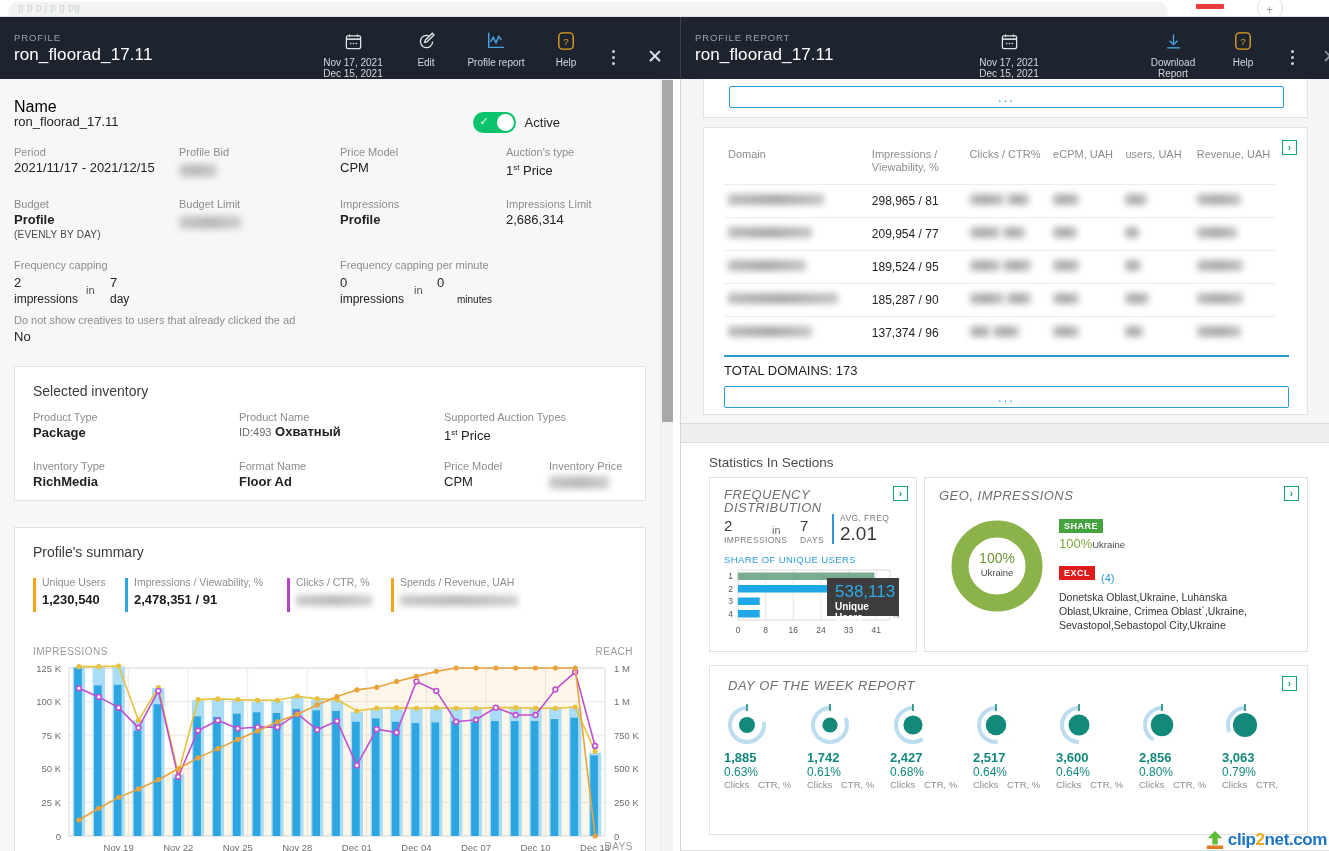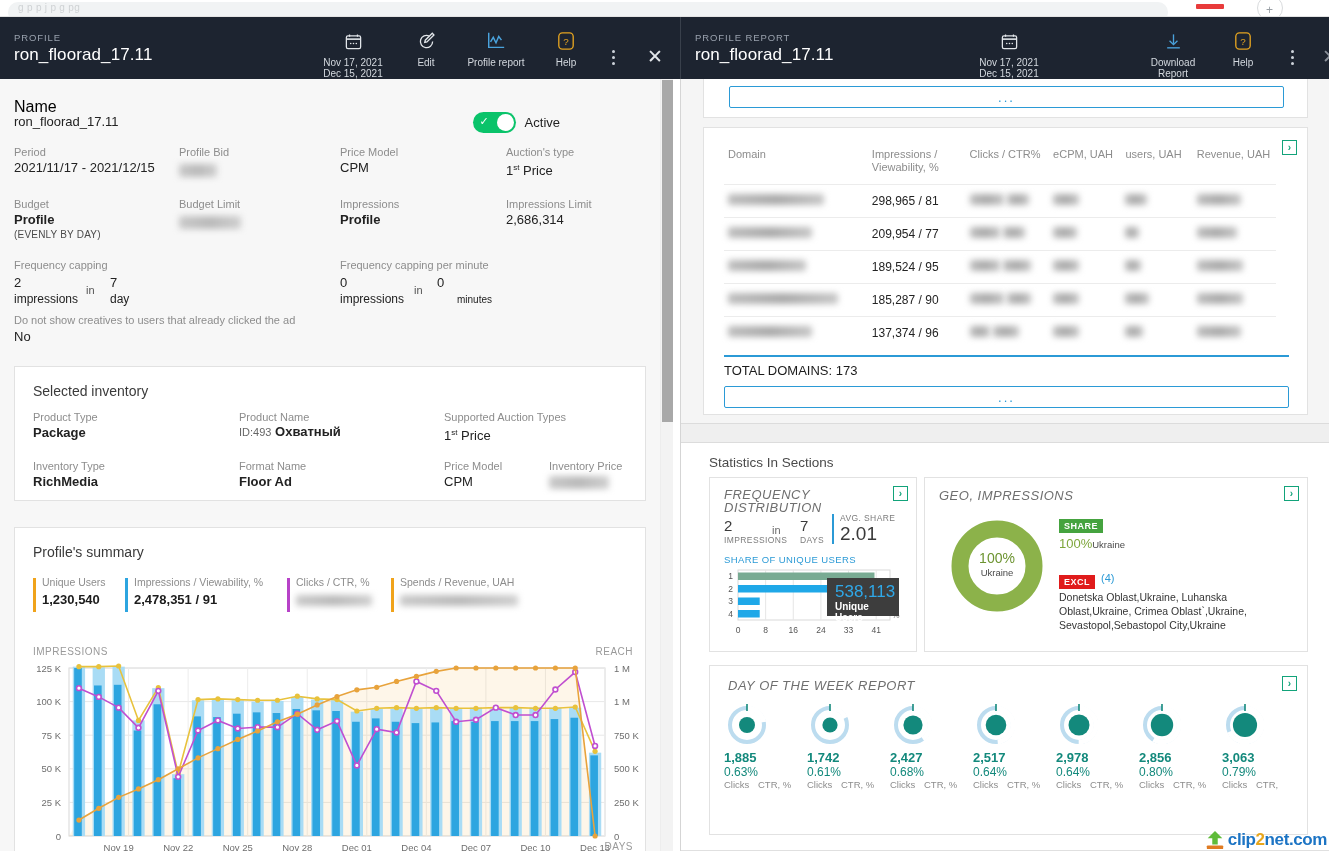--- a/index.html
+++ b/index.html
@@ -692,21 +692,21 @@
       <div class="card" style="left:28px; top:34px; width:208px; height:175px">
         <div class="expand-btn" style="position:absolute;right:8px;top:8px">›</div>
         <div class="panel-title" style="position:absolute;left:14px;top:10px;white-space:pre-line;line-height:13px">FREQUENCY
 DISTRIBUTION</div>
         <div style="position:absolute;left:14px;top:39px;font-size:15px;color:#3a3a3a">2</div>
         <div style="position:absolute;left:14px;top:57px;font-size:8.5px;color:#7c7c7c;letter-spacing:.4px">IMPRESSIONS</div>
         <div style="position:absolute;left:62px;top:46px;font-size:11px;color:#6a6a6a">in</div>
         <div style="position:absolute;left:90px;top:39px;font-size:15px;color:#3a3a3a">7</div>
         <div style="position:absolute;left:90px;top:57px;font-size:8.5px;color:#7c7c7c;letter-spacing:.4px">DAYS</div>
         <div style="position:absolute;left:122px;top:36px;width:2px;height:30px;background:#2b9ad6"></div>
-        <div style="position:absolute;left:130px;top:35px;font-size:8.5px;color:#7c7c7c;letter-spacing:.4px">AVG. SHARE</div>
+        <div style="position:absolute;left:130px;top:35px;font-size:8.5px;color:#7c7c7c;letter-spacing:.4px">AVG. FREQ</div>
         <div style="position:absolute;left:130px;top:45px;font-size:19px;color:#3a3a3a">2.01</div>
         <div style="position:absolute;left:14px;top:76px;font-size:9.5px;color:#2b9ad6;letter-spacing:.4px">SHARE OF UNIQUE USERS</div>
 
         <svg id="freqchart" width="190" height="72" viewBox="0 0 190 72" style="position:absolute;left:10px;top:90px">
             <rect x="18" y="2" width="152" height="50" fill="#fff" stroke="#d9d9d9" stroke-width="1"></rect>
             <line x1="45.63636363636364" y1="2" x2="45.63636363636364" y2="52" stroke="#e6e6e6" stroke-width="1"></line>
             <line x1="73.27272727272728" y1="2" x2="73.27272727272728" y2="52" stroke="#e6e6e6" stroke-width="1"></line>
             <line x1="100.9090909090909" y1="2" x2="100.9090909090909" y2="52" stroke="#e6e6e6" stroke-width="1"></line>
             <line x1="128.54545454545456" y1="2" x2="128.54545454545456" y2="52" stroke="#e6e6e6" stroke-width="1"></line>
             <line x1="156.1818181818182" y1="2" x2="156.1818181818182" y2="52" stroke="#e6e6e6" stroke-width="1"></line>
@@ -741,21 +741,21 @@
           <circle cx="50" cy="50" r="37" fill="none" stroke="#8cb24a" stroke-width="17"></circle>
         </svg>
         <div style="position:absolute;left:40px;top:72px;width:64px;text-align:center;font-size:14px;color:#6d9431">100%</div>
         <div style="position:absolute;left:40px;top:89px;width:64px;text-align:center;font-size:9.5px;color:#4a4a4a">Ukraine</div>
 
         <span class="badge incl" style="position:absolute;left:134px;top:41px">SHARE</span>
         <div style="position:absolute;left:134px;top:56px">
           <span style="font-size:13px;color:#7ea63b">100%</span><span style="font-size:9.5px;color:#4a4a4a">Ukraine</span>
         </div>
 
-        <span class="badge excl" style="position:absolute;left:134px;top:97px">EXCL</span>
+        <span class="badge excl" style="position:absolute;left:134px;top:88px">EXCL</span>
         <div style="position:absolute;left:176px;top:94px;font-size:11px;color:#2b9ad6">(4)</div>
         <div style="position:absolute;left:134px;top:112px;width:240px;font-size:10.5px;color:#343434;line-height:14px">Donetska Oblast,Ukraine, Luhanska Oblast,Ukraine, Crimea Oblast`,Ukraine, Sevastopol,Sebastopol City,Ukraine</div>
       </div>
 
       <div class="card" style="left:28px; top:222px; width:599px; height:170px">
         <div class="expand-btn" style="position:absolute;right:10px;top:10px">›</div>
         <div class="panel-title" style="position:absolute;left:18px;top:12px">DAY OF THE WEEK REPORT</div>
         <div id="dow-row">
             <div class="dow-cell" style="left: 14px; top: 34px;"><svg width="46" height="46" viewBox="0 0 46 46">
                 <circle cx="23" cy="25" r="17" fill="none" stroke="#bcdcef" stroke-width="4"></circle>
@@ -779,21 +779,21 @@
                 <circle cx="23" cy="25" r="17" fill="none" stroke="#bcdcef" stroke-width="4"></circle>
                 <circle cx="23" cy="25" r="17" fill="none" stroke="#ffffff" stroke-width="5" stroke-dasharray="51.3 55.5" transform="rotate(-90 23 25)"></circle>
                 <line x1="23" y1="4" x2="23" y2="11" stroke="#13897c" stroke-width="1.6"></line>
                 <circle cx="23" cy="25" r="10.3" fill="#13897c"></circle>
               </svg><div class="dow-num">2,517</div><div class="dow-pct">0.64%</div><div class="dow-sub"><span style="display:inline-block;width:34px">Clicks</span><span>CTR, %</span></div></div>
             <div class="dow-cell" style="left: 346px; top: 34px;"><svg width="46" height="46" viewBox="0 0 46 46">
                 <circle cx="23" cy="25" r="17" fill="none" stroke="#bcdcef" stroke-width="4"></circle>
                 <circle cx="23" cy="25" r="17" fill="none" stroke="#ffffff" stroke-width="5" stroke-dasharray="53.4 53.4" transform="rotate(-90 23 25)"></circle>
                 <line x1="23" y1="4" x2="23" y2="11" stroke="#13897c" stroke-width="1.6"></line>
                 <circle cx="23" cy="25" r="10.5" fill="#13897c"></circle>
-              </svg><div class="dow-num">2,978</div><div class="dow-pct">0.64%</div><div class="dow-sub"><span style="display:inline-block;width:34px">Clicks</span><span>CTR, %</span></div></div>
+              </svg><div class="dow-num">3,600</div><div class="dow-pct">0.64%</div><div class="dow-sub"><span style="display:inline-block;width:34px">Clicks</span><span>CTR, %</span></div></div>
             <div class="dow-cell" style="left: 429px; top: 34px;"><svg width="46" height="46" viewBox="0 0 46 46">
                 <circle cx="23" cy="25" r="17" fill="none" stroke="#bcdcef" stroke-width="4"></circle>
                 <circle cx="23" cy="25" r="17" fill="none" stroke="#ffffff" stroke-width="5" stroke-dasharray="62.0 44.9" transform="rotate(-90 23 25)"></circle>
                 <line x1="23" y1="4" x2="23" y2="11" stroke="#13897c" stroke-width="1.6"></line>
                 <circle cx="23" cy="25" r="11.2" fill="#13897c"></circle>
               </svg><div class="dow-num">2,856</div><div class="dow-pct">0.80%</div><div class="dow-sub"><span style="display:inline-block;width:34px">Clicks</span><span>CTR, %</span></div></div>
             <div class="dow-cell" style="left: 512px; top: 34px;"><svg width="46" height="46" viewBox="0 0 46 46">
                 <circle cx="23" cy="25" r="17" fill="none" stroke="#bcdcef" stroke-width="4"></circle>
                 <circle cx="23" cy="25" r="17" fill="none" stroke="#ffffff" stroke-width="5" stroke-dasharray="72.6 34.2" transform="rotate(-90 23 25)"></circle>
                 <line x1="23" y1="4" x2="23" y2="11" stroke="#13897c" stroke-width="1.6"></line>

